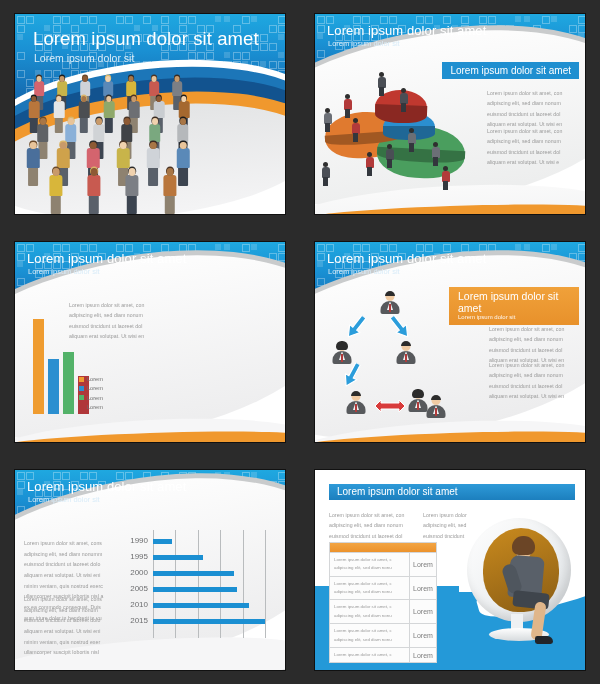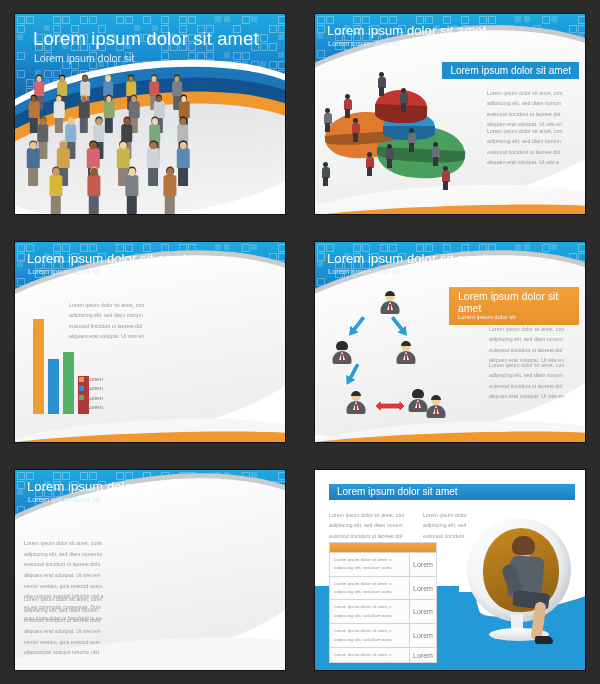--- a/index.html
+++ b/index.html
@@ -1220,20 +1220,40 @@
       <div class="wave w-orange" style="height:48px;bottom:-28px;transform:rotate(-4deg);"></div>
       <div class="wave" style="height:50px;bottom:-22px;transform:rotate(-4deg);background:#dcdddd;"></div>
       <div class="wave" style="height:48px;bottom:-18px;transform:rotate(-4deg);background:#f6f6f7;"></div>
 
       <div class="title">Lorem ipsum dolor sit amet</div>
       <div class="subtitle">Lorem ipsum dolor sit</div>
 
       <div class="bodytext" style="left:9px;top:68px;width:80px;line-height:2.05;">Lorem ipsum dolor sit amet, cons adipiscing elit, sed diam nonumm euismod tincidunt ut laoreet dolo aliquam erat volutpat. Ut wisi eni minim veniam, quis nostrud exerc ullamcorper suscipit lobortis nisl a ex ea commodo consequat. Duis aum iriure dolor in hendrerit in vu</div>
       <div class="bodytext" style="left:9px;top:124px;width:80px;line-height:2.05;">Lorem ipsum dolor sit amet, cons adipiscing elit, sed diam nonum euismod tincidunt ut laoreet dolo aliquam erat volutpat. Ut wisi eni minim veniam, quis nostrud exer ullamcorper suscipit lobortis nisl</div>
 
+      <div class="hchart" id="hchart" style="left:100px;top:60px;width:160px;height:108px;">
+          <div class="gline" style="left: 38px;"></div>
+          <div class="gline" style="left: 60.4px;"></div>
+          <div class="gline" style="left: 82.8px;"></div>
+          <div class="gline" style="left: 105.2px;"></div>
+          <div class="gline" style="left: 127.6px;"></div>
+          <div class="gline" style="left: 150px;"></div>
+          <div class="hlabel" style="left: 0px; width: 33px; top: 6px;">1990</div>
+          <div class="hbar" style="left: 38px; top: 9px; width: 19.04px; background: rgb(27, 143, 210);"></div>
+          <div class="hlabel" style="left: 0px; width: 33px; top: 22px;">1995</div>
+          <div class="hbar" style="left: 38px; top: 25px; width: 50.4px; background: rgb(27, 143, 210);"></div>
+          <div class="hlabel" style="left: 0px; width: 33px; top: 38px;">2000</div>
+          <div class="hbar" style="left: 38px; top: 41px; width: 80.64px; background: rgb(27, 143, 210);"></div>
+          <div class="hlabel" style="left: 0px; width: 33px; top: 54px;">2005</div>
+          <div class="hbar" style="left: 38px; top: 57px; width: 84px; background: rgb(27, 143, 210);"></div>
+          <div class="hlabel" style="left: 0px; width: 33px; top: 70px;">2010</div>
+          <div class="hbar" style="left: 38px; top: 73px; width: 96.32px; background: rgb(27, 143, 210);"></div>
+          <div class="hlabel" style="left: 0px; width: 33px; top: 86px;">2015</div>
+          <div class="hbar" style="left: 38px; top: 89px; width: 112px; background: rgb(27, 143, 210);"></div>
+        </div>
     </div>
   </div>
 
   <div class="cell">
     <div class="slide" style="background:#fff;">
       <div class="s6blue" style="top:116px;height:84px;"></div>
       <div style="position:absolute;right:0;top:0;width:126px;height:122px;background:#fff;"></div>
       <div class="wave" style="height:40px;top:96px;right:-40px;left:auto;width:150px;transform:rotate(-16deg);background:#fff;border-radius:40%;"></div>
 
       <div style="position:absolute;left:14px;top:14px;right:10px;height:16px;background:linear-gradient(180deg,#2e9ad8,#1c7fbe);"></div>

